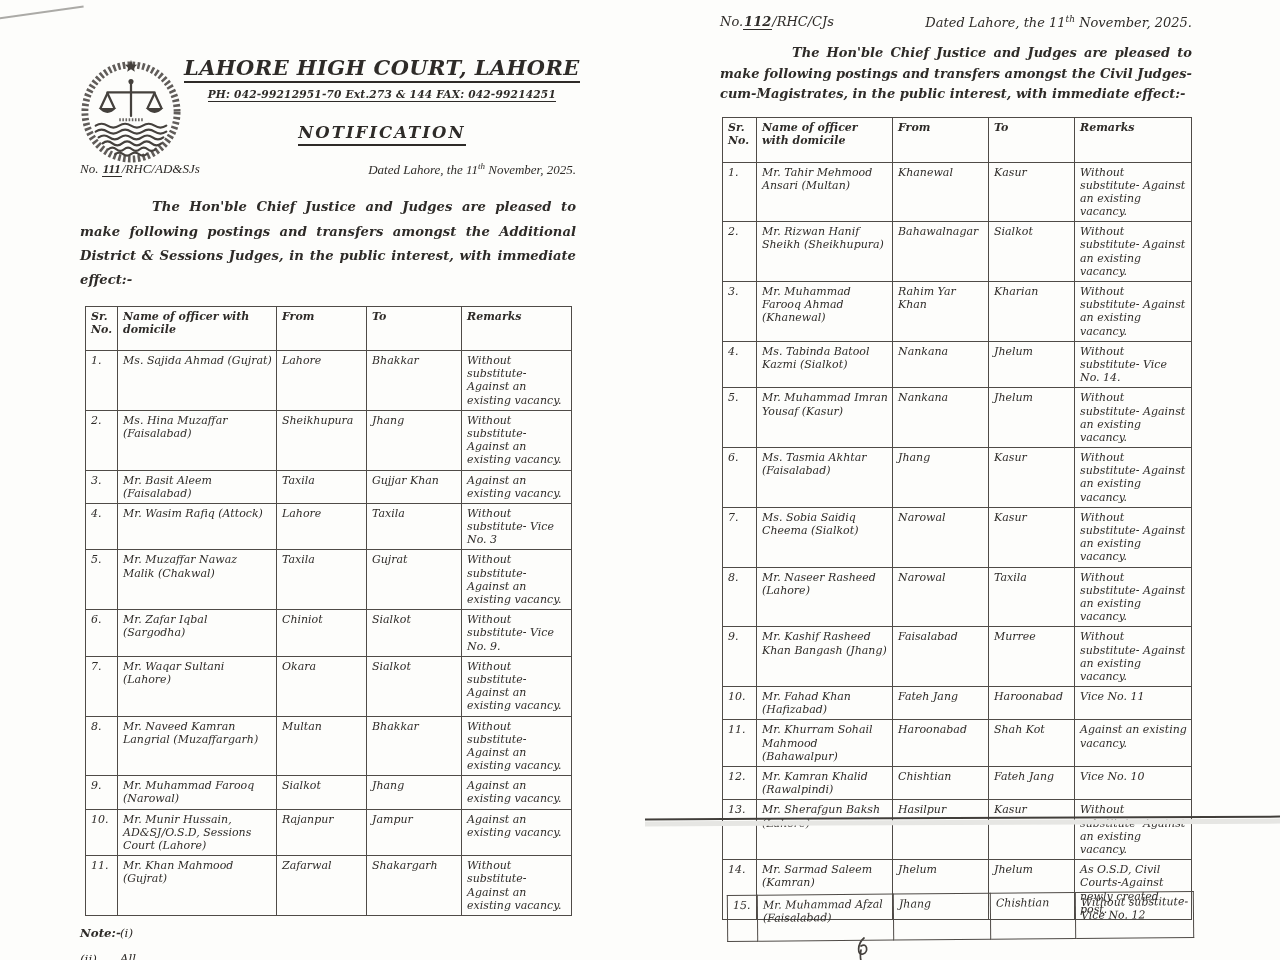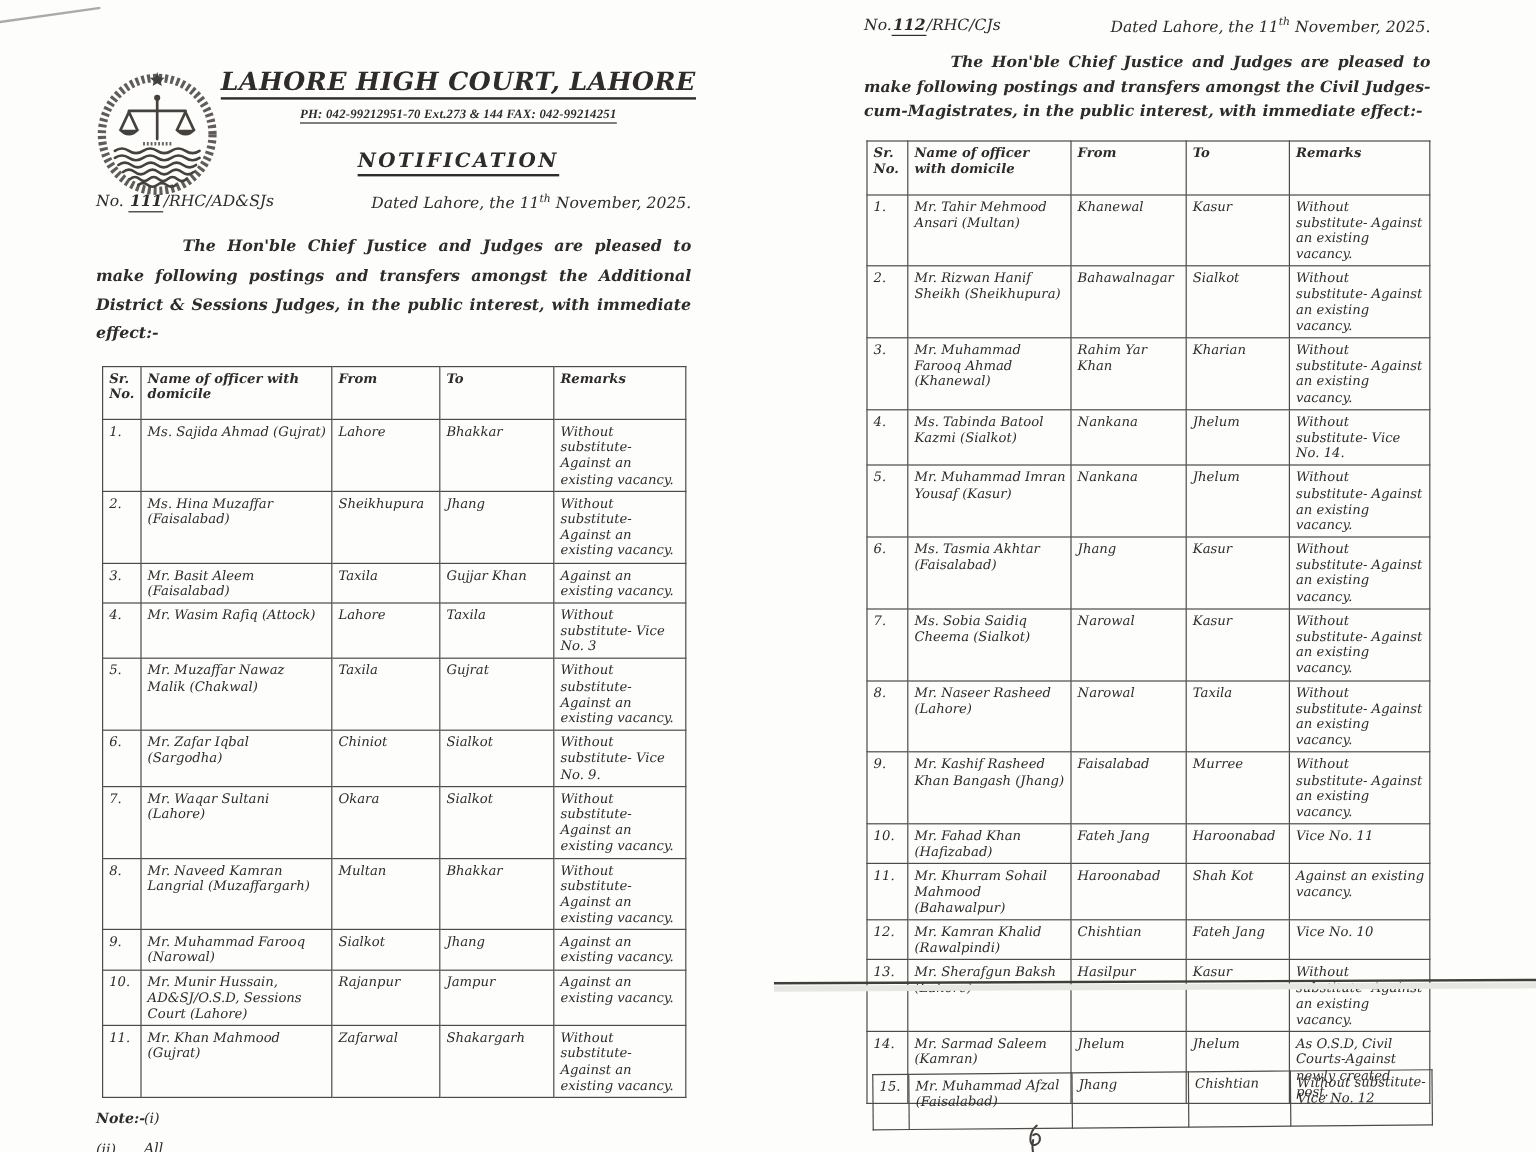--- a/index.html
+++ b/index.html
@@ -16,30 +16,30 @@
   
   .lh-row{display:flex;align-items:flex-start;}
   .seal{flex:0 0 102px;margin-top:2px;}
   .lh-text{flex:1;text-align:center;padding-left:2px;}
   .court-name{
     display:inline-block;font-size:21px;font-weight:bold;letter-spacing:.4px;
     border-bottom:2.5px solid #2e2b28;padding-bottom:1px;white-space:nowrap;
   }
   .phone-line{
     display:inline-block;margin-top:3px;font-size:10.6px;font-weight:bold;
-    border-bottom:1.5px solid #2e2b28;padding-bottom:1px;white-space:nowrap;letter-spacing:.2px;font-family:Liberation Serif, serif;
+    border-bottom:1.5px solid #2e2b28;padding-bottom:1px;white-space:nowrap;letter-spacing:.2px;
   }
   .doc-type{
     display:inline-block;margin-top:21px;font-size:16.5px;font-weight:bold;
     letter-spacing:2px;border-bottom:2px solid #2e2b28;padding-bottom:2px;
   }
 
   
   .ref-line{display:flex;justify-content:space-between;font-size:13px;}
-  .ref-line-l{margin-top:-6px;}
+  .ref-line-l{margin-top:-6px;font-family:Liberation Serif, serif;}
   .ref-num{font-weight:bold;border-bottom:1.6px solid #2e2b28;padding:0 1px;}
   sup{font-size:9px;}
 
   
   .intro{margin-top:17px;font-size:13.2px;line-height:1.84;text-align:justify;text-indent:72px;font-weight:bold;}
   .page-right .intro{margin-top:13px;font-size:13px;line-height:1.56;}
 
   
   table.jtable{border-collapse:collapse;table-layout:fixed;font-size:11px;line-height:1.2;}
   .jtable th,.jtable td{

